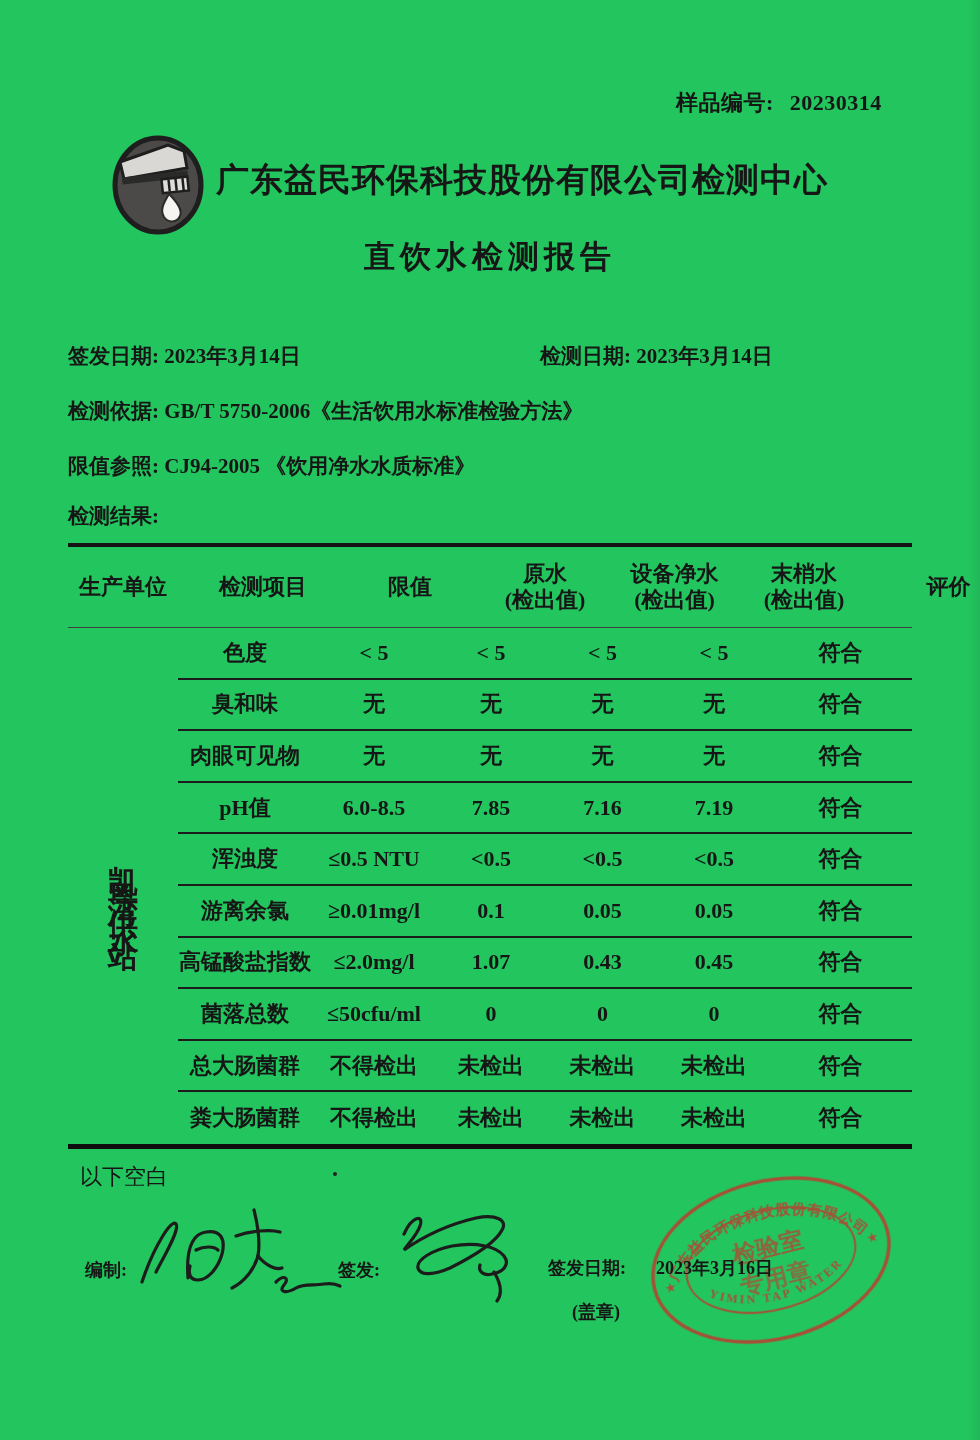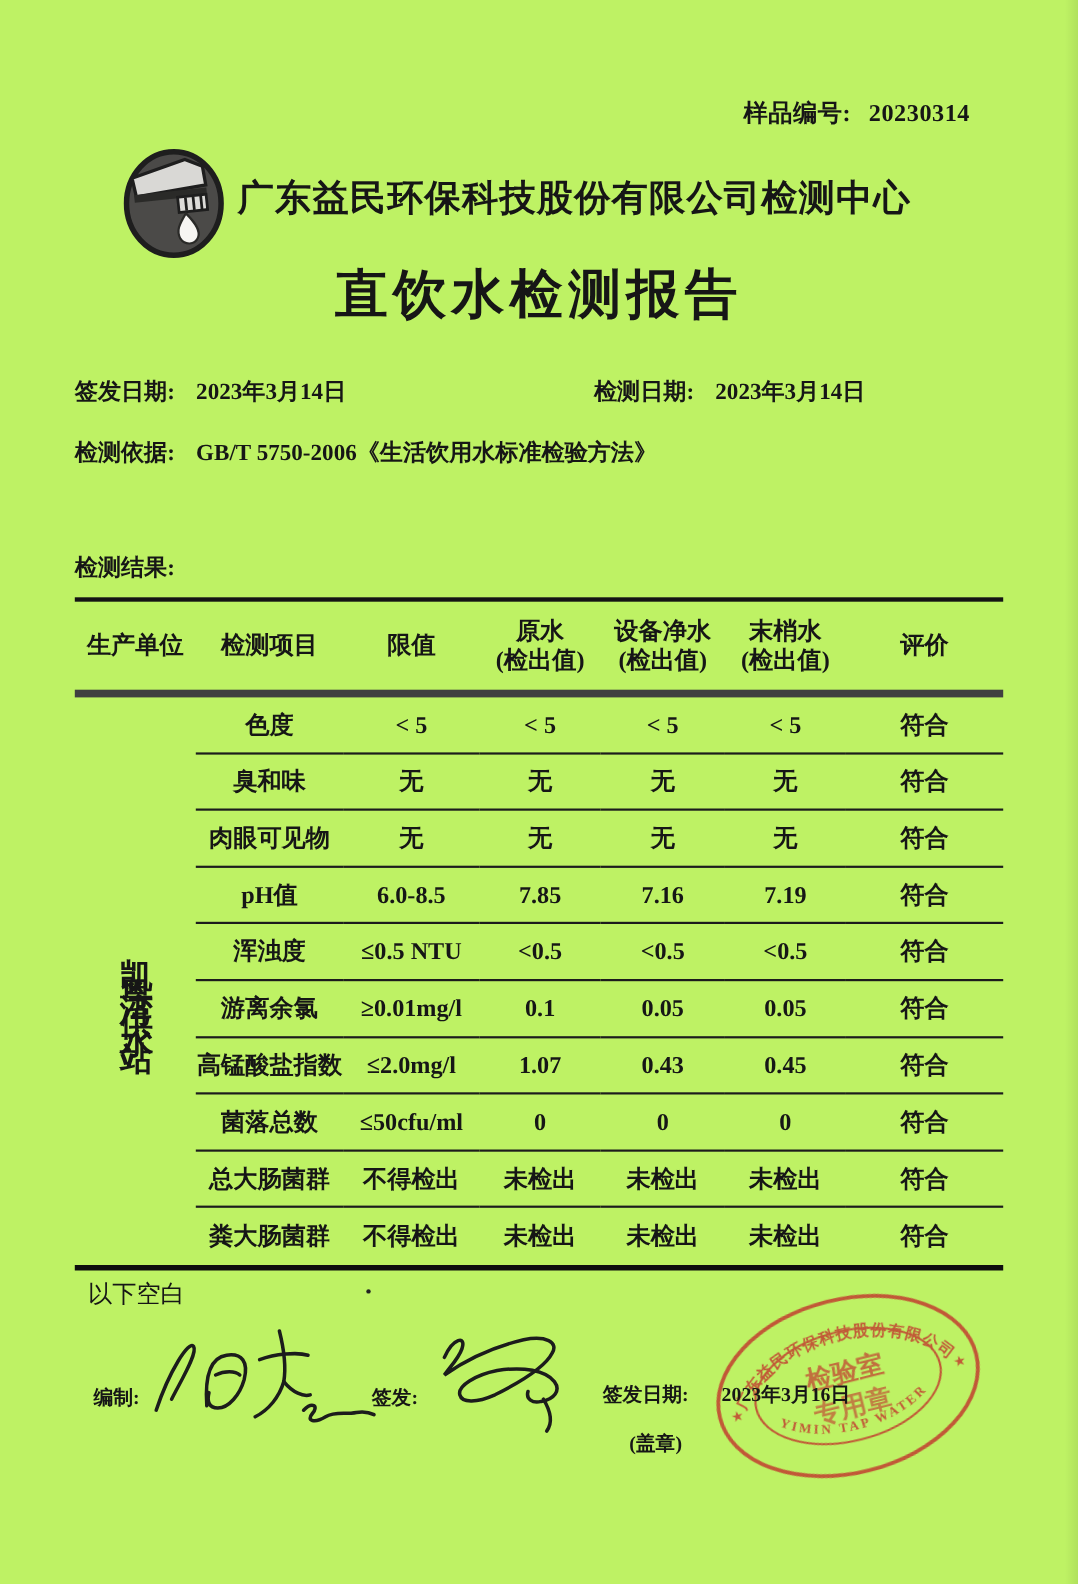--- a/index.html
+++ b/index.html
@@ -1,39 +1,39 @@
 <!DOCTYPE html>
 <html><head>
 <meta charset="utf-8">
 <style>
   html,body{margin:0;padding:0;background:#ffffff;}
   .page{
-    position:relative;width:980px;height:1440px;background:#bef264;
+    position:relative;width:980px;height:1440px;background:#22c55e;
     font-family:"Liberation Serif","DejaVu Serif",serif;color:#161616;
     overflow:hidden;
   }
   .edge-shade{position:absolute;right:0;top:0;width:12px;height:100%;
     background:linear-gradient(to right,rgba(0,0,0,0),rgba(0,0,0,0.07));}
   
   .sample-no{position:absolute;top:88px;left:676px;font-size:22px;font-weight:700;letter-spacing:.5px;}
   .brand{position:absolute;top:132px;left:112px;display:flex;align-items:flex-start;}
   .brand .logo{width:94px;height:104px;flex:0 0 auto;}
   .company{margin:26px 0 0 10px;font-size:33px;font-weight:700;letter-spacing:1px;white-space:nowrap;}
   .title{position:absolute;top:236px;left:0;width:100%;text-align:center;
-    font-size:48px;font-weight:700;letter-spacing:5px;}
+    font-size:31px;font-weight:700;letter-spacing:5px;}
   
   .meta{position:absolute;left:68px;font-size:21px;font-weight:700;white-space:nowrap;}
-  .meta .val{font-weight:700;margin-left:14px;}
+  .meta .val{font-weight:700;}
   .m1{top:342px;} .m1b{top:342px;left:540px;} .m2{top:397px;} .m3{top:452px;} .m4{top:502px;}
   
   .table{position:absolute;left:68px;top:543px;width:844px;}
   .thead{
     display:grid;grid-template-columns:110px 134px 124px 110px 113px 110px 143px;
-    border-top:4px solid #141414;border-bottom:7px solid #404040;
-    min-height:80px;align-items:center;
+    border-top:4px solid #141414;border-bottom:1px solid #404040;
+    min-height:80px;align-items:center;gap:18px;
   }
   .th{ text-align:center;font-size:22px;font-weight:700;line-height:1.2;padding:6px 0;}
   .tbody{
     display:grid;grid-template-columns:110px 134px 124px 110px 113px 110px 143px;
     grid-auto-rows:51.6px;border-bottom:5px solid #0e0e0e;
   }
   .tr{display:contents;}
   .td{
     display:flex;align-items:center;justify-content:center;
     font-size:22px;font-weight:600;border-bottom:2px solid #1c1c1c;
@@ -97,20 +97,24 @@
     <span>签发日期:</span>
     <span class="val">2023年3月14日</span>
   </div>
   <div class="meta m1b">
     <span>检测日期:</span>
     <span class="val">2023年3月14日</span>
   </div>
   <div class="meta m2">
     <span>检测依据:</span>
     <span class="val">GB/T 5750-2006《生活饮用水标准检验方法》</span>
+  </div>
+  <div class="meta m3">
+    <span>限值参照:</span>
+    <span class="val">CJ94-2005 《饮用净水水质标准》</span>
   </div>
   <div class="meta m4">检测结果:</div>
 
   <div class="table">
     <div class="thead">
       <div class="th">生产单位</div>
       <div class="th">检测项目</div>
       <div class="th">限值</div>
       <div class="th">
         <span>原水</span><br>

